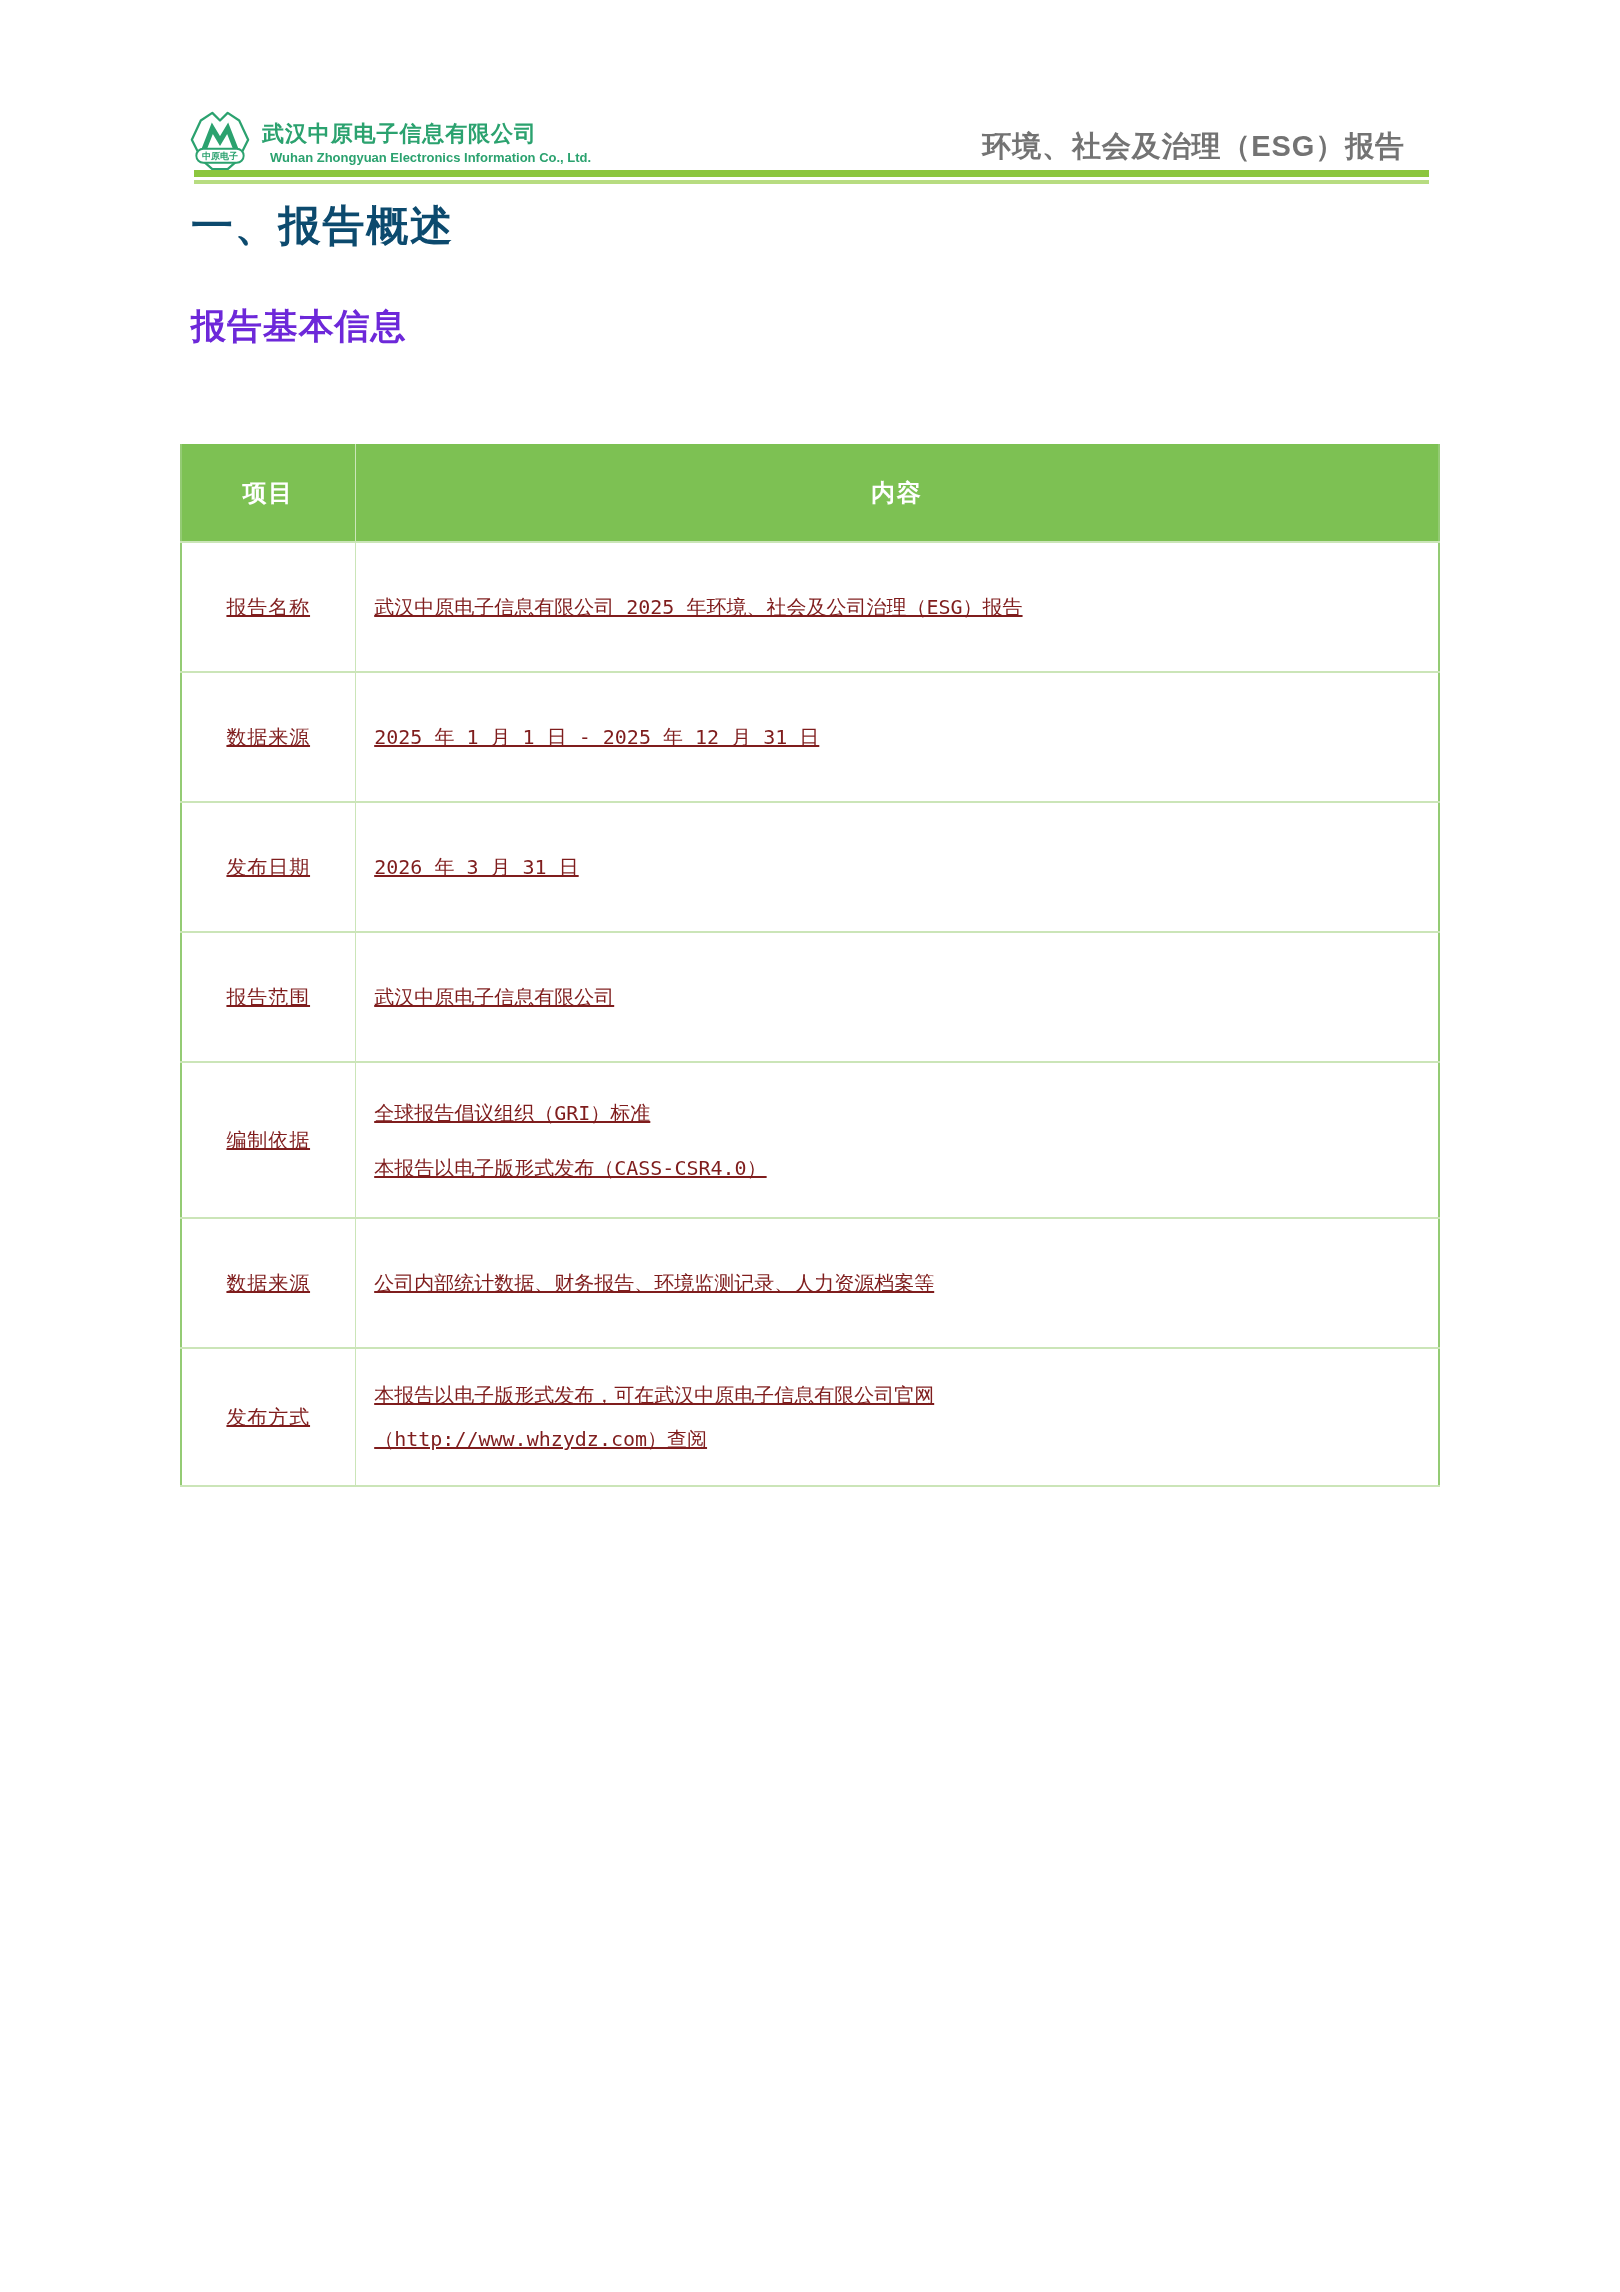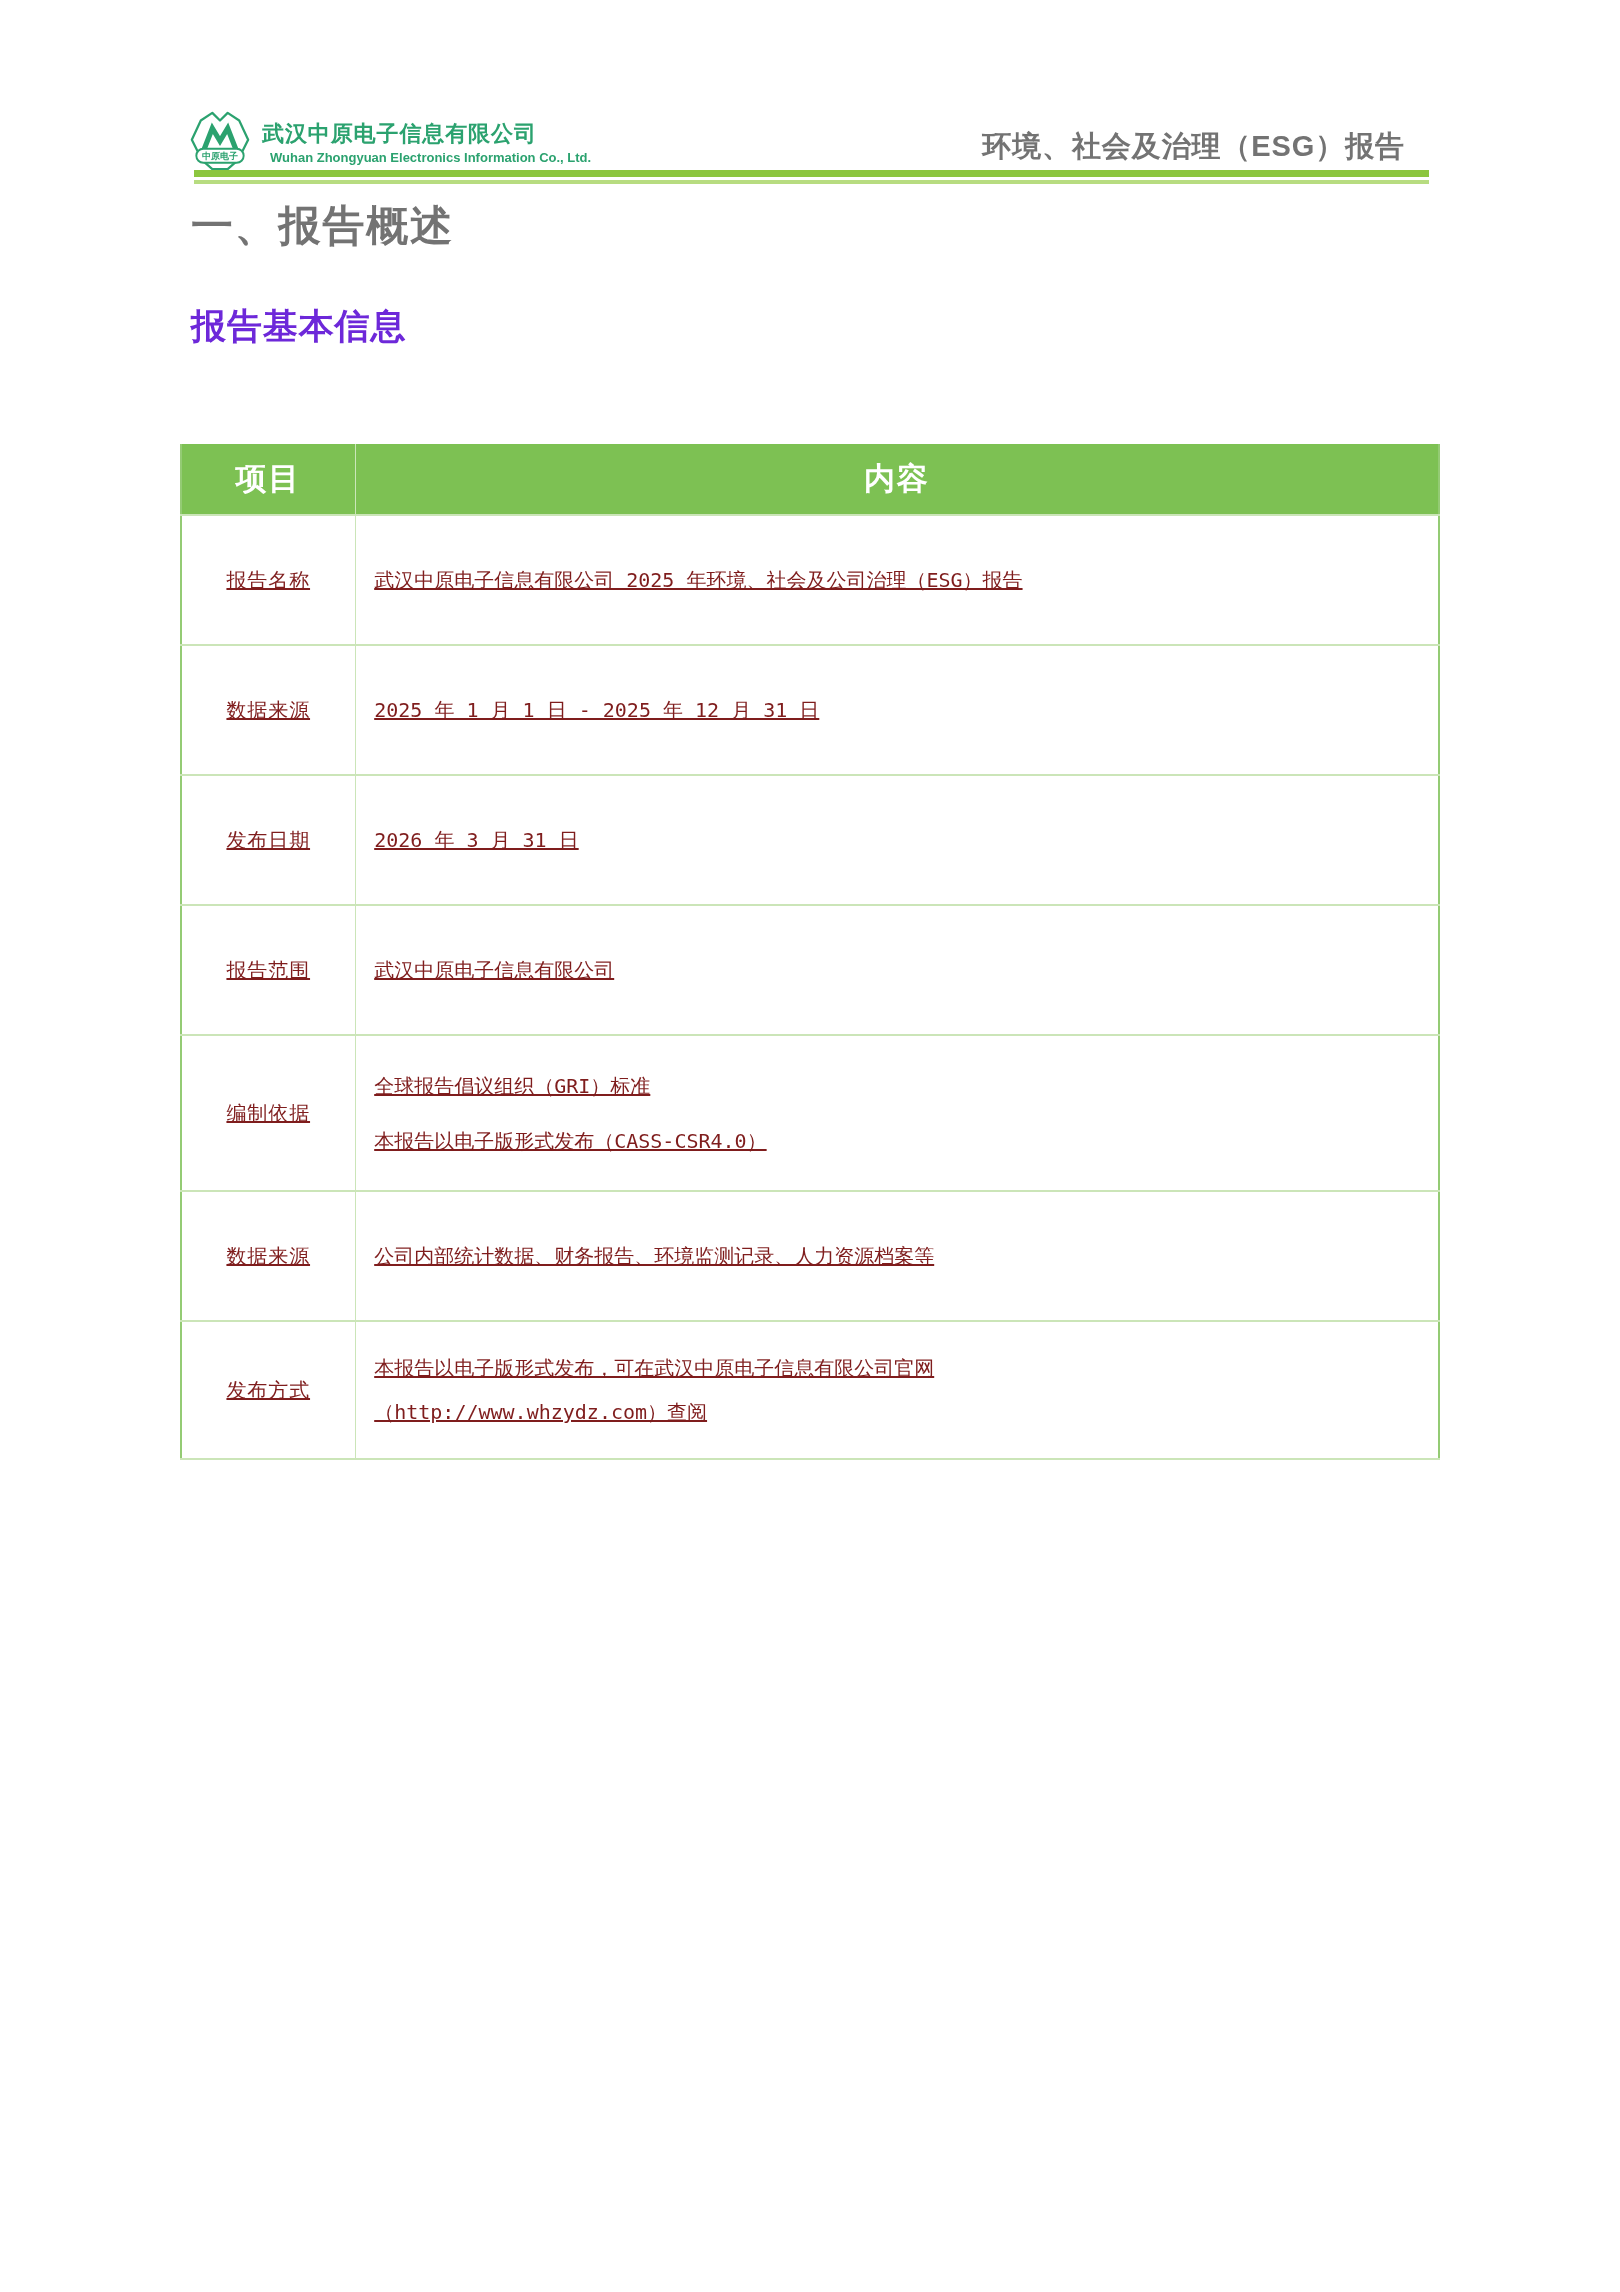--- a/index.html
+++ b/index.html
@@ -40,45 +40,45 @@
     white-space:nowrap;
   }
   .rule { position:absolute; left:194px; right:192px; }
   .rule-thick { top:170px; height:7.1px; background:var(--rule-green,#8CC63F); }
   .rule-thin  { top:180px; height:3.6px; background:var(--rule-green-light,#B7DC80); }
 
   
   .section-title {
     position:absolute; left:191px; top:198px;
     font-size:42px; font-weight:800; letter-spacing:1.8px;
-    color:#737373; white-space:nowrap;
+    color:#0c4a6e; white-space:nowrap;
   }
   .subsection-title {
     position:absolute; left:191px; top:303px;
     font-size:35px; font-weight:700; letter-spacing:0.9px;
     color:#6d28d9; white-space:nowrap;text-align:center;
   }
 
   
   .info-table {
     position:absolute; left:180px; top:444px;
     width:1260px;
     border-collapse:collapse;
     table-layout:fixed;
     border-left:2.7px solid var(--border-outer,#94CB74);
     border-right:2.7px solid var(--border-outer,#94CB74);
     border-bottom:2.7px solid var(--border-inner,#CBE5B8);
     font-family:"DejaVu Sans Mono","DejaVu Sans",monospace;
   }
   .info-table th, .info-table td { vertical-align:middle; }
   .info-table thead th {
-    height:71px;
+    height:98px;
     background:var(--header-bg,#7DC153);
     color:#ffffff;
-    font-size:31px; font-weight:bold;
+    font-size:24px; font-weight:bold;
     text-align:center;
     letter-spacing:1.8px;
   }
   .info-table thead th.col-content { border-left:1.8px solid rgba(255,255,255,0.6); }
   .col-label-w { width:174px; }
   .info-table tbody td {
     border-top:2.7px solid var(--border-inner,#CBE5B8);
     font-size:20px;
     color:#7f1d1d;
     background:#ffffff;

